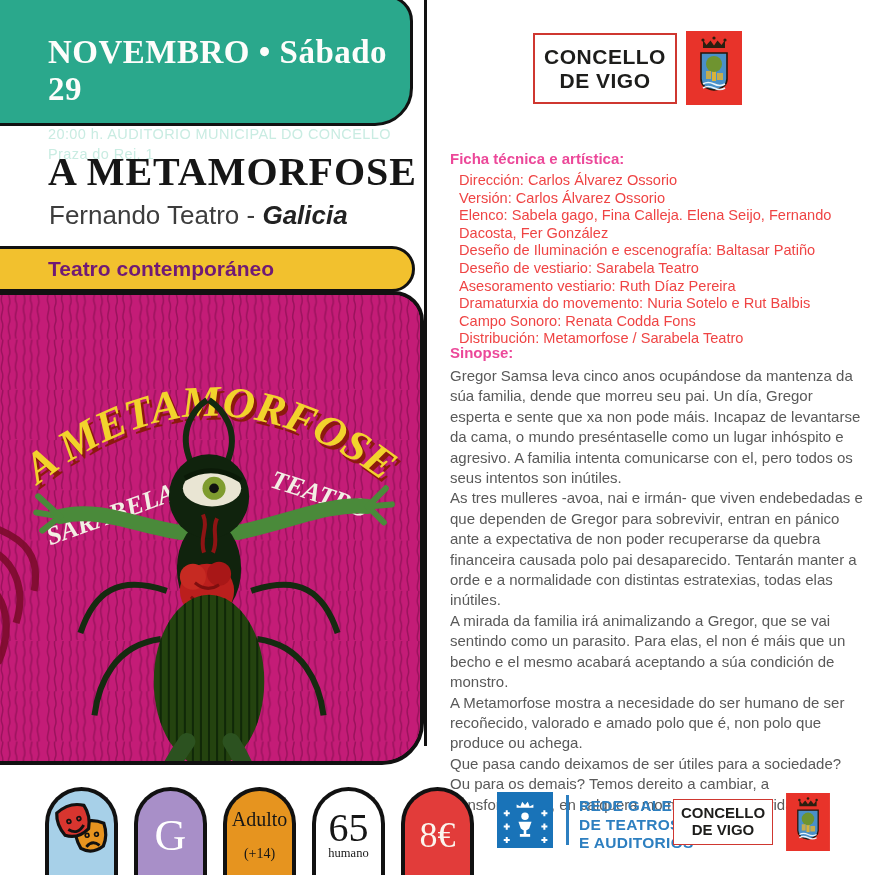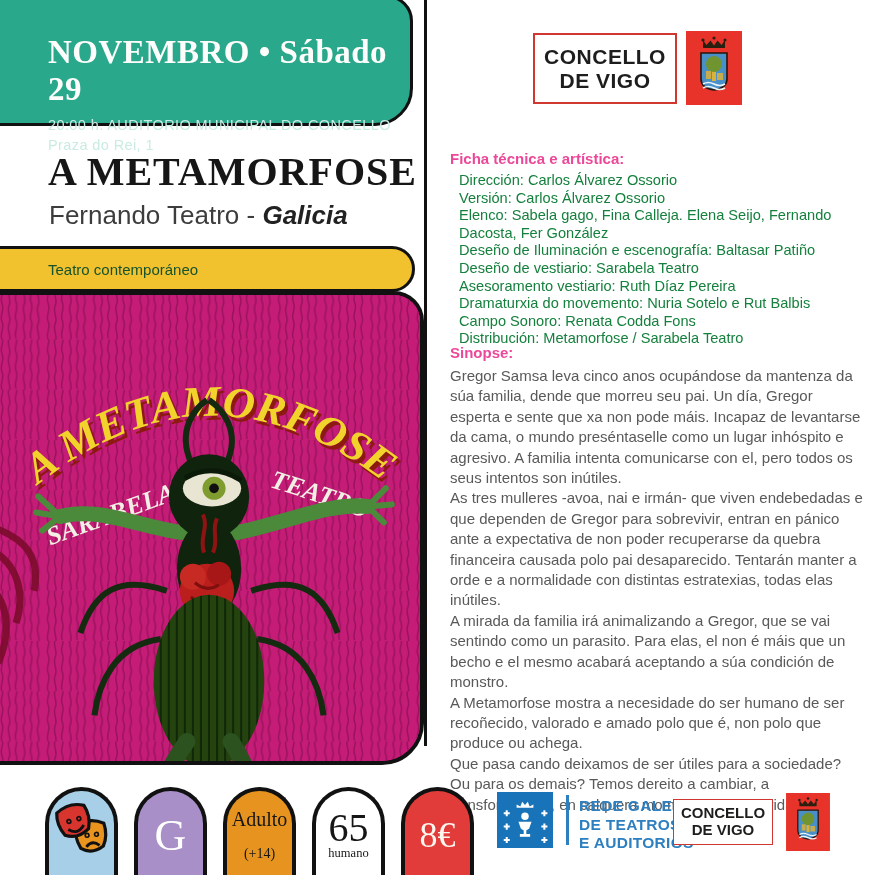--- a/index.html
+++ b/index.html
@@ -8,51 +8,51 @@
     font-family:"Liberation Sans",sans-serif;color:#595959;
   }
   
   .col-edge{position:absolute;left:424px;top:0;height:746px;border-left:3px solid #111;}
   .teal-block{
     position:absolute;left:-5px;top:-5px;width:418px;height:131px;
     background:#2aa88c;border:3px solid #111;border-radius:0 26px 38px 0;
     box-sizing:border-box;padding:36px 0 0 50px;
   }
   .teal-title{font-family:"Liberation Serif",serif;font-weight:600;font-size:33px;color:#fdfdfb;letter-spacing:.5px;}
-  .teal-sub{margin-top:8px;font-size:14.5px;color:#c9ece2;letter-spacing:.4px;line-height:1.35;}
+  .teal-sub{margin-top:17px;font-size:14.5px;color:#c9ece2;letter-spacing:.4px;line-height:1.35;}
   .show-title{
     position:absolute;left:48px;top:148px;font-family:"Liberation Serif",serif;
     font-weight:600;font-size:40px;color:#161616;letter-spacing:1px;
   }
   .show-company{position:absolute;left:49px;top:200px;font-size:26px;color:#3d3d3d;}
   .show-company .region{font-weight:bold;font-style:italic;color:#222;}
   .genre-band{
     position:absolute;left:-5px;top:246px;width:420px;height:46px;
     background:#f2c12e;border:3px solid #111;border-radius:0 24px 24px 0;
     box-sizing:border-box;display:flex;align-items:center;padding-left:50px;
   }
-  .genre-band span{font-size:15px;font-weight:normal;color:#14532d;}
+  .genre-band span{font-size:21px;font-weight:bold;color:#701a75;}
   .poster{
     position:absolute;left:-6px;top:291px;width:430px;height:474px;
     border:4px solid #111;border-radius:0 30px 42px 0;overflow:hidden;box-sizing:border-box;
     background:#c41c77;
   }
   .poster svg{display:block;width:100%;height:100%;}
   
   .logo-box{
     position:absolute;left:533px;top:33px;width:144px;height:71px;border:2px solid #cf3730;
     display:flex;flex-direction:column;align-items:center;justify-content:center;
     font-weight:bold;font-size:21px;line-height:1.12;color:#1d1d1b;letter-spacing:.5px;text-align:center;
     box-sizing:border-box;background:#fff;
   }
   .crest{position:absolute;left:686px;top:31px;width:56px;height:74px;}
   .section-heading{font-weight:bold;font-size:15px;color:#ec4899;}
   .ficha{position:absolute;left:450px;top:150px;width:412px;}
   .ficha .credits{margin-top:5px;padding-left:9px;}
-  .credit{font-size:14.6px;line-height:17.6px;color:#15803d;}
+  .credit{font-size:14.6px;line-height:17.6px;color:#ef4444;}
   .sinopse{position:absolute;left:450px;top:344px;width:414px;}
   .sinopse .paras{margin-top:5px;}
   .para{font-size:15px;line-height:20.4px;color:#595959;margin:0;}
   
   .arch{
     position:absolute;top:787px;width:73px;height:92px;border:4px solid #111;border-bottom:none;
     border-radius:38px 38px 0 0;box-sizing:border-box;display:flex;flex-direction:column;
     align-items:center;font-family:"Liberation Serif",serif;
   }
   .arch-masks{left:45px;background:#a7d0e8;}

